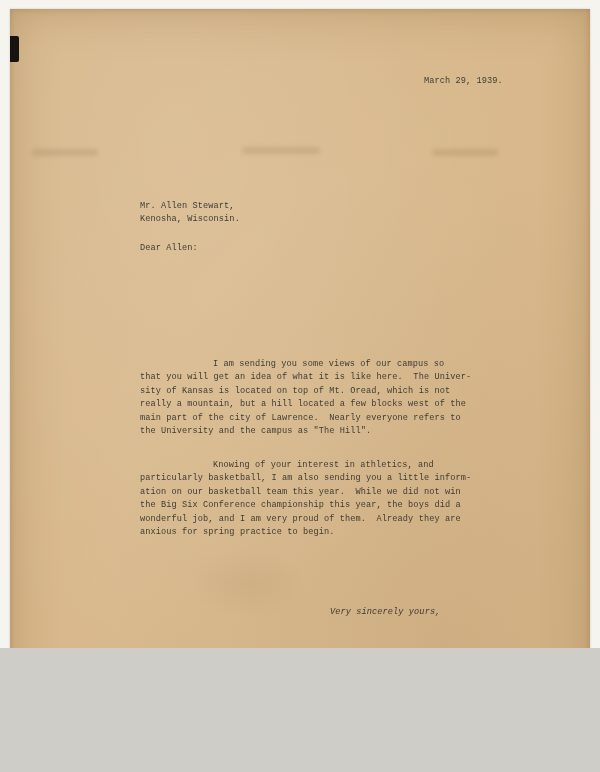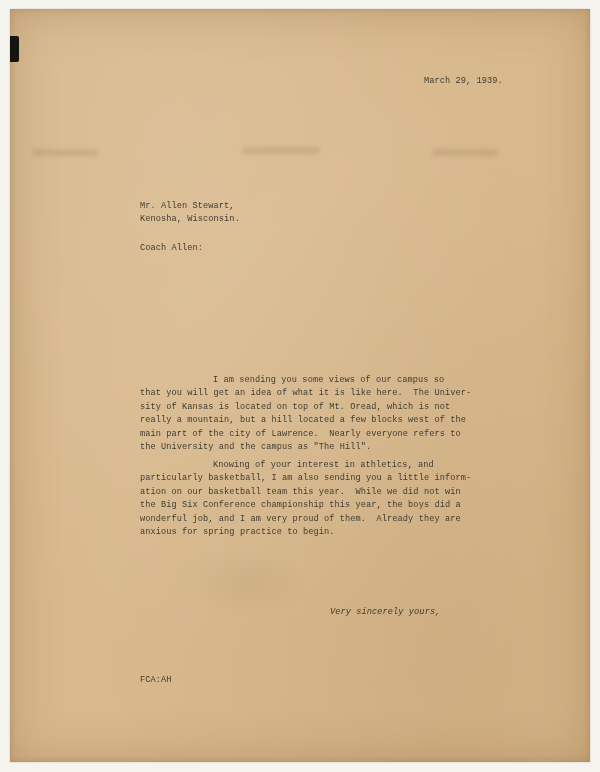--- a/index.html
+++ b/index.html
@@ -3,21 +3,21 @@
 <meta charset="utf-8">
 <style>
   html, body { margin: 0; padding: 0; }
   body {
     background: #cfcdc8;
     font-family: "Liberation Mono", "DejaVu Sans Mono", monospace;
   }
   .scan {
     position: relative;
     width: 600px;
-    height: 772px;
+    height: 648px;
     background: var(--background-color, #f6f4ef);
     overflow: hidden;
     box-shadow: 0 0 4px rgba(0,0,0,0.2);
   }
   .paper {
     position: absolute;
     left: 10px;
     top: 9px;
     width: 580px;
     height: 753px;
@@ -78,25 +78,25 @@
     <div class="ghost g1"></div>
     <div class="ghost g2"></div>
     <div class="ghost g3"></div>
     <div class="stain"></div>
 
     <div class="txt" style="left:414px; top:66px;">March 29, 1939.</div>
 
     <div class="txt" style="left:130px; top:191px;">Mr. Allen Stewart,
 Kenosha, Wisconsin.</div>
 
-    <div class="txt" style="left:130px; top:233px;">Coach Allen:</div>
+    <div class="txt" style="left:130px; top:233px;">Dear Allen:</div>
 
 
 
-    <div class="txt indent" style="left:130px; top:349px;margin-top:16px;">I am sending you some views of our campus so
+    <div class="txt indent" style="left:130px; top:349px;">I am sending you some views of our campus so
 that you will get an idea of what it is like here.  The Univer-
 sity of Kansas is located on top of Mt. Oread, which is not
 really a mountain, but a hill located a few blocks west of the
 main part of the city of Lawrence.  Nearly everyone refers to
 the University and the campus as "The Hill".</div>
 
     <div class="txt indent" style="left:130px; top:450px;">Knowing of your interest in athletics, and
 particularly basketball, I am also sending you a little inform-
 ation on our basketball team this year.  While we did not win
 the Big Six Conference championship this year, the boys did a

